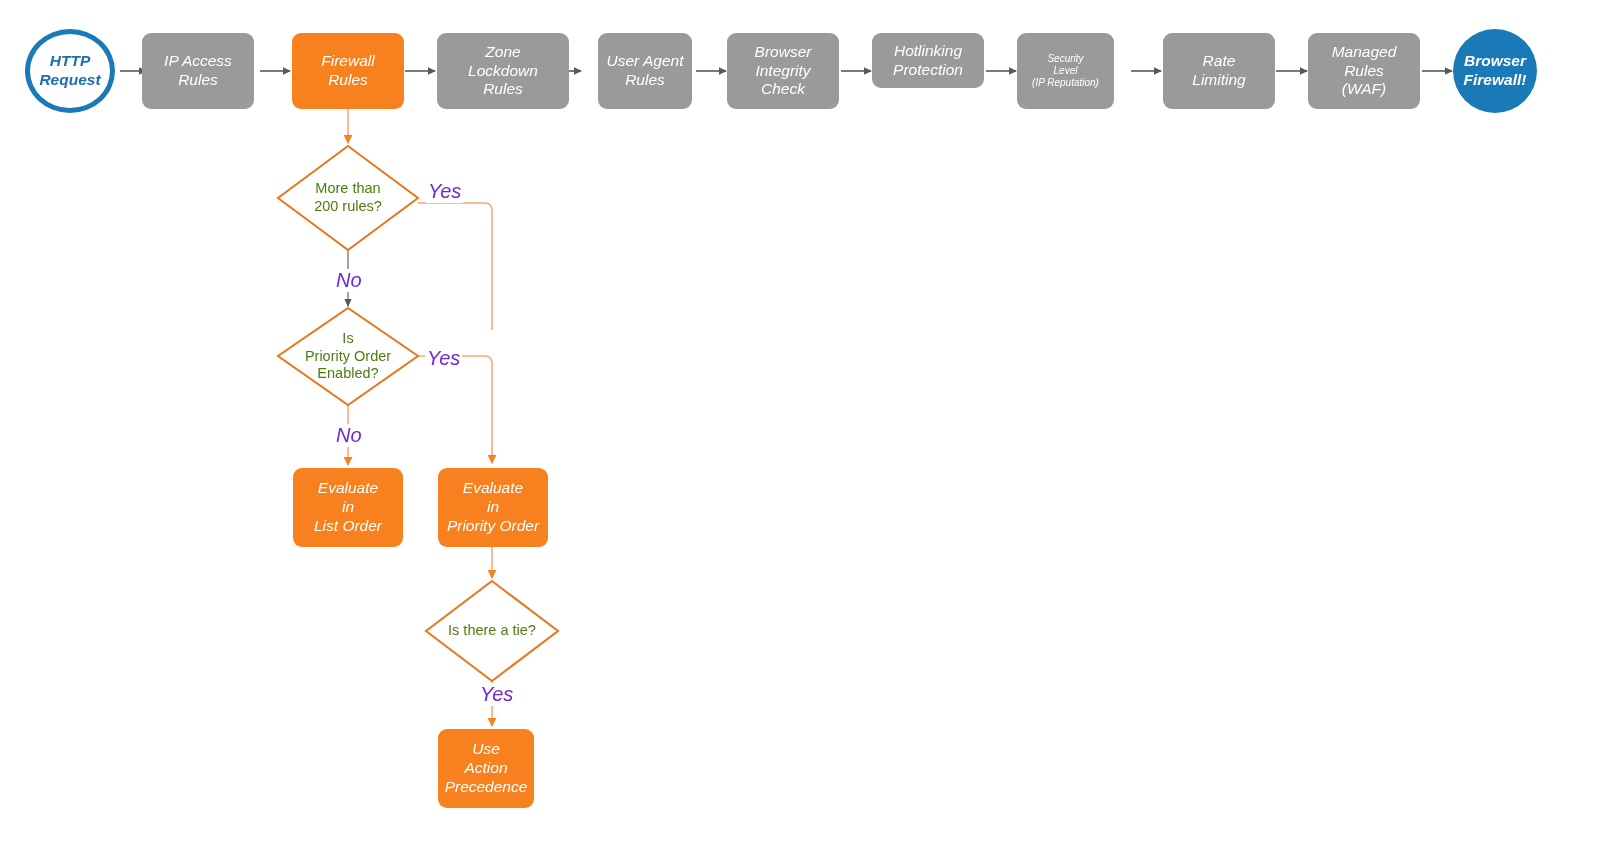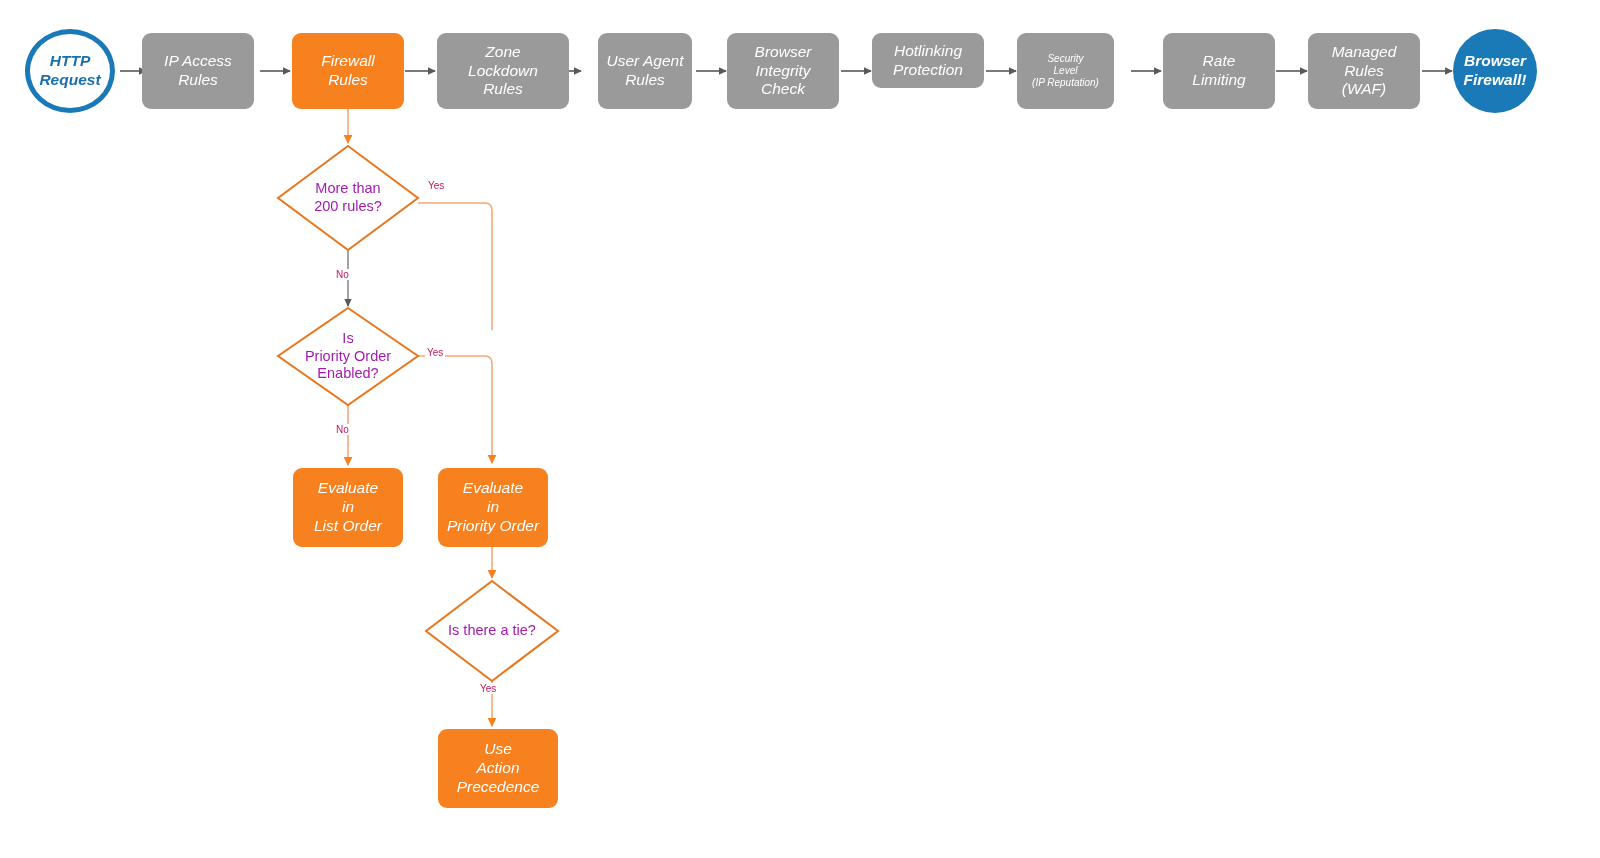--- a/index.html
+++ b/index.html
@@ -65,35 +65,36 @@
   .term.end {
     background: #1a7ab8;
     border: none;
     color: #ffffff;
   }
 
   
   .decision {
     background: transparent;
     font-size: 14.5px;
-    color: #a21caf;
+    color: #4d7c0f;
     font-style: normal;
     white-space: pre-line;
     z-index: 3;
   }
   .decision .dlabel {
     position: relative;
     z-index: 2;
   }
 
   
   .elabel {
     position: absolute;
-    font-size: 10px;
-    color: #be185d;
+    font-size: 20px;
+    font-style: italic;
+    color: #6d28d9;
     background: #ffffff;
     padding: 0 2px;
     white-space: nowrap;
     z-index: 4;
   }
 </style>
 </head>
 <body>
 
 <div id="canvas">
@@ -209,21 +210,21 @@
   </div>
 
   <div class="node proc orange" style="left:293px; top:468px; width:110px; height:79px;">Evaluate
 in
 List Order</div>
 
   <div class="node proc orange" style="left:438px; top:468px; width:110px; height:79px;">Evaluate
 in
 Priority Order</div>
 
-  <div class="node proc orange" style="left:438px; top:729px; width:120px; height:79px;">Use
+  <div class="node proc orange" style="left:438px; top:729px; width:96px; height:79px;">Use
 Action
 Precedence</div>
 
   <div class="elabel" style="left:426px; top:180px;">Yes</div>
 
   <div class="elabel" style="left:334px; top:269px;">No</div>
 
   <div class="elabel" style="left:425px; top:347px;">Yes</div>
 
   <div class="elabel" style="left:334px; top:424px;">No</div>

